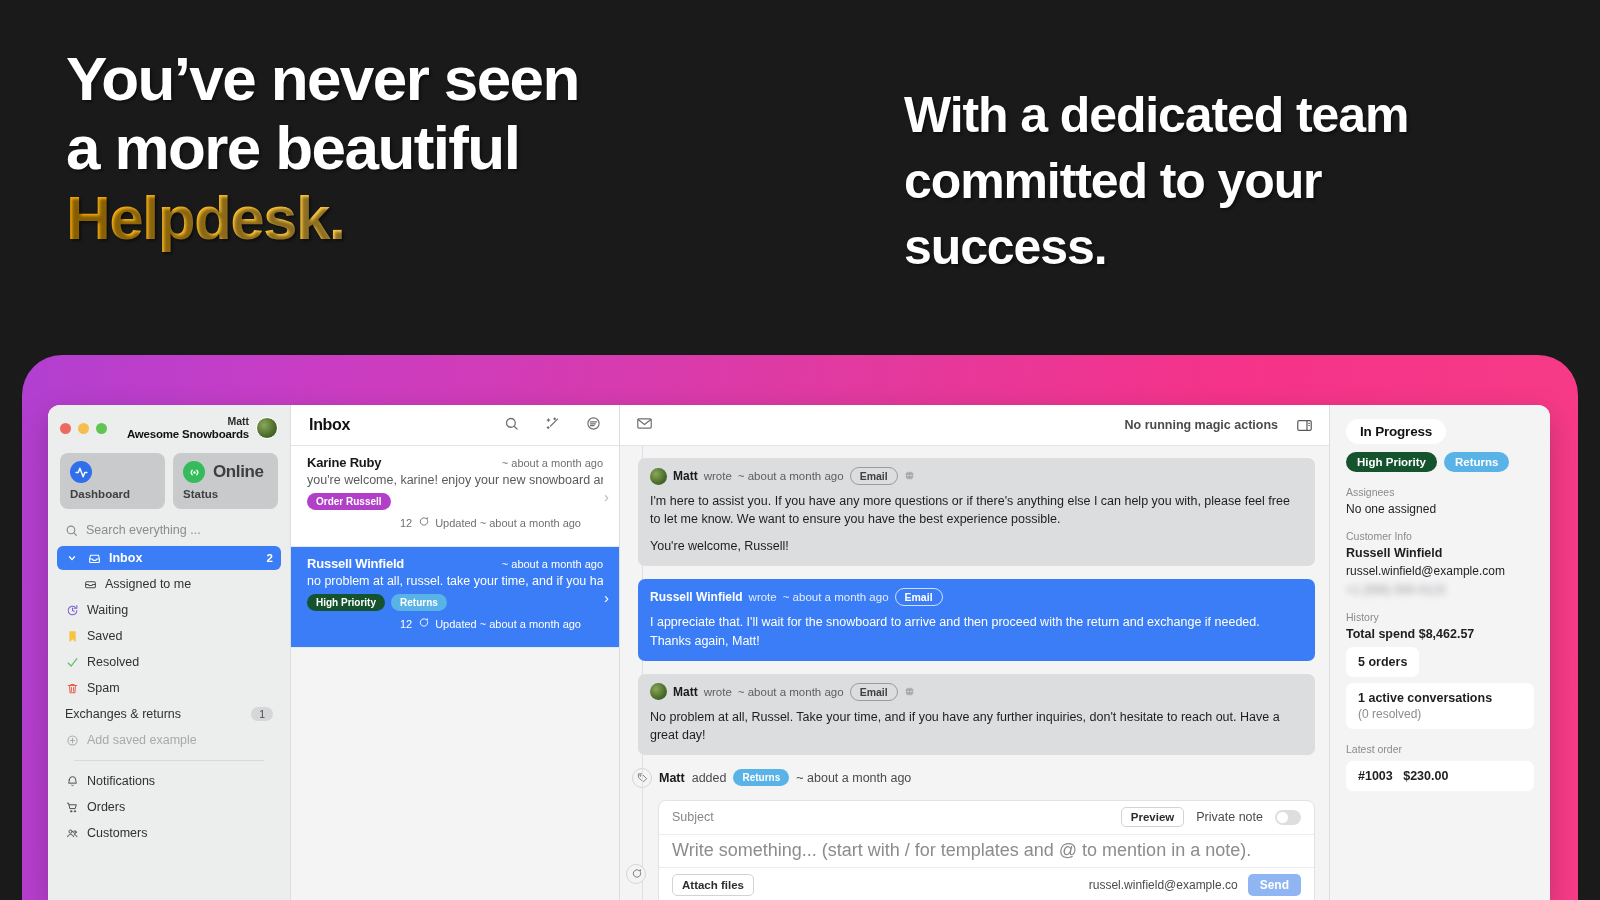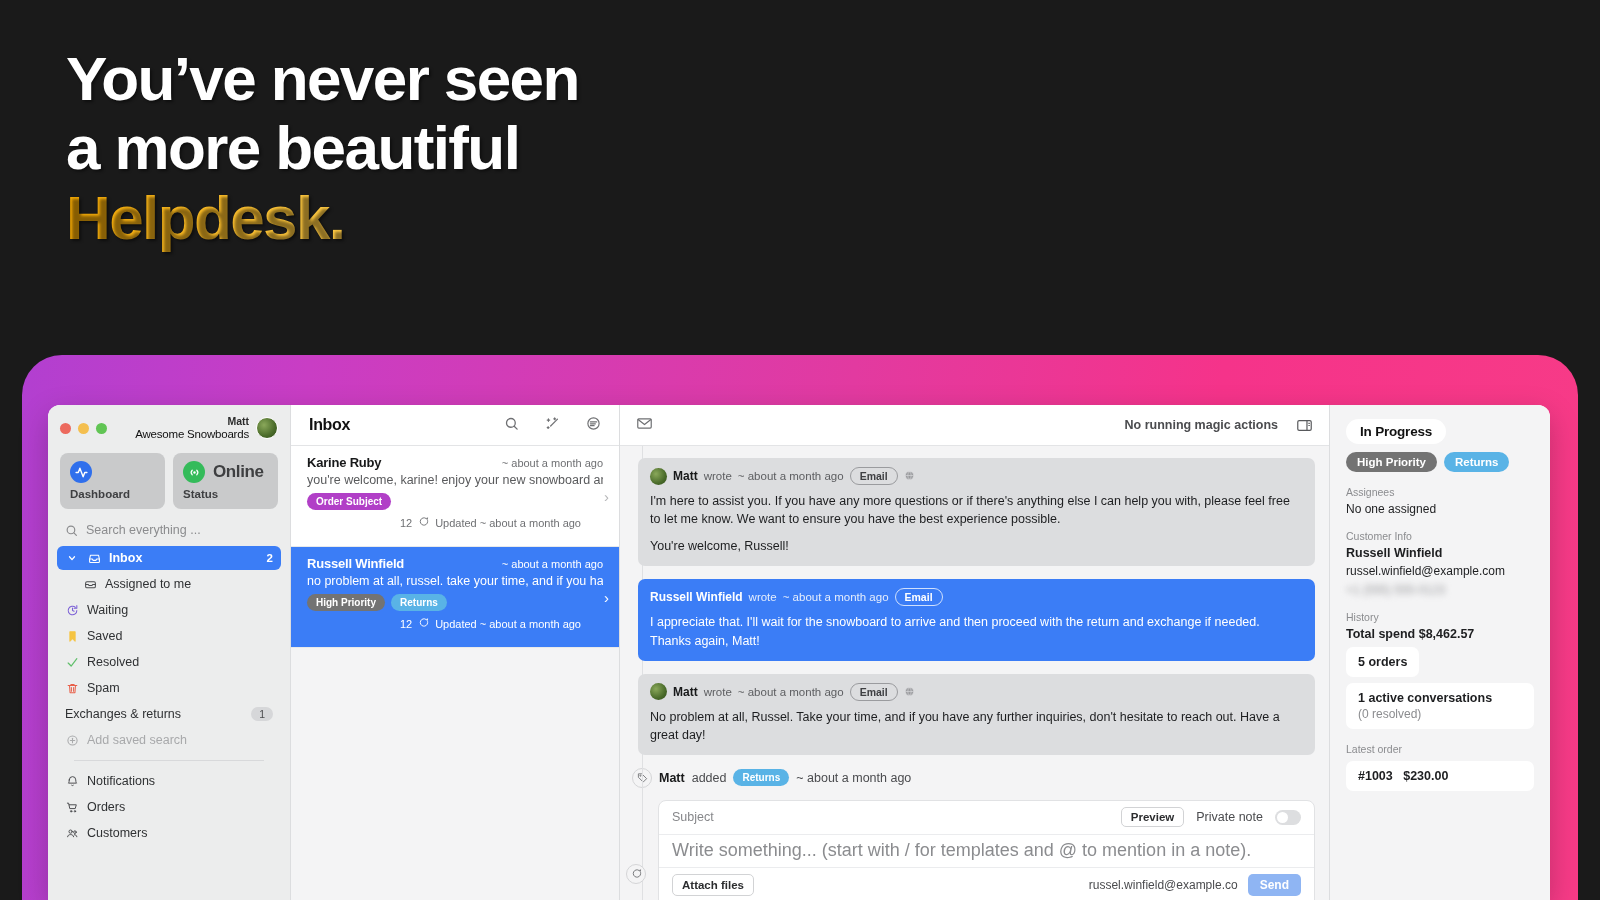--- a/index.html
+++ b/index.html
@@ -56,21 +56,21 @@
     border-right: 1px solid #dcdddf;
     display: flex; flex-direction: column;
   }
   .sb-top { padding: 10px 12px 6px 12px; display: flex; align-items: center; }
   .traffic { display: flex; gap: 7px; align-items: center; }
   .dot { width: 11px; height: 11px; border-radius: 50%; }
   .dot.r { background: #ec6a5e; } .dot.y { background: #f4bf4f; } .dot.g { background: #61c554; }
   .sb-user { margin-left: auto; display: flex; align-items: center; gap: 7px; }
   .sb-user-text { text-align: right; line-height: 1.2; }
   .sb-user-name { font-size: 10.5px; font-weight: 700; color: #2b2b2b; }
-  .sb-user-org { font-size: 11.5px; font-weight: 400; color: #111; letter-spacing: -0.2px; }
+  .sb-user-org { font-size: 11.5px; font-weight: 700; color: #111; letter-spacing: -0.2px; }
   .avatar {
     width: 22px; height: 22px; border-radius: 50%;
     background: radial-gradient(circle at 35% 35%, #8aa85a, #4a6b2a 60%, #2d4a18);
     border: 1.5px solid #fff; flex: 0 0 22px;
   }
 
   .cards { display: flex; gap: 8px; padding: 6px 12px 10px 12px; }
   .card {
     flex: 1; background: #c9cacb; border-radius: 8px; padding: 8px 10px 9px 10px;
   }
@@ -119,21 +119,21 @@
   .conv-row1 { display: flex; align-items: baseline; }
   .conv-name { font-size: 13px; font-weight: 700; color: #18191a; letter-spacing: -0.2px; }
   .conv-time { margin-left: auto; font-size: 11px; color: #6f7073; }
   .conv-snippet {
     font-size: 12.5px; color: #595a5c; margin-top: 3px;
     white-space: nowrap; overflow: hidden; padding-right: 22px;
   }
   .conv-tags { display: flex; gap: 6px; margin-top: 6px; }
   .tag { font-size: 10px; font-weight: 700; color: #fff; border-radius: 10px; padding: 3px 9px; }
   .tag.order-tracking { background: #b13fc7; }
-  .tag.high-priority { background: #737373; }
+  .tag.high-priority { background: #14532d; }
   .tag.returns { background: #59b3e6; }
   .conv-foot {
     display: flex; align-items: center; justify-content: flex-end; gap: 6px;
     font-size: 11px; color: #6f7073; margin-top: 6px; padding-right: 22px;
   }
   .conv-chev { position: absolute; right: 10px; top: 50%; transform: translateY(-50%); color: #b6b7b9; font-size: 15px; }
   .conv-item.selected .conv-name,
   .conv-item.selected .conv-time,
   .conv-item.selected .conv-snippet,
   .conv-item.selected .conv-foot,
@@ -248,20 +248,21 @@
 </head>
 <body>
 
 <div id="stage">
 
   <div class="headline-left">
     <div>You’ve never seen</div>
     <div>a more beautiful</div>
     <div class="accent">Helpdesk.</div>
   </div>
+  <div class="headline-right">With a dedicated team committed to your success.</div>
 
   <div class="gradient-slab"></div>
 
   <div class="app-window">
 
     <div class="sidebar">
       <div class="sb-top">
         <div class="traffic">
           <span class="dot r"></span>
           <span class="dot y"></span>
@@ -387,21 +388,21 @@
         </div>
 
         <div class="sb-item muted">
           <span class="ico">
             <svg width="13" height="13" viewBox="0 0 24 24" fill="none" stroke="#a8a9ab" stroke-width="1.9" stroke-linecap="round">
                 <circle cx="12" cy="12" r="8.5"></circle>
                 <line x1="12" y1="8" x2="12" y2="16"></line>
                 <line x1="8" y1="12" x2="16" y2="12"></line>
               </svg>
           </span>
-          <span>Add saved search</span>
+          <span>Add saved example</span>
         </div>
 
         <div class="sb-divider"></div>
 
         <div class="sb-item">
           <span class="ico">
             <svg width="13" height="13" viewBox="0 0 24 24" fill="none" stroke="#4a4b4e" stroke-width="1.8" stroke-linecap="round" stroke-linejoin="round">
                 <path d="M6 9a6 6 0 0 1 12 0c0 5 1.5 6 1.5 6h-15S6 14 6 9z"></path>
                 <path d="M10.3 19a2 2 0 0 0 3.4 0"></path>
               </svg>
@@ -461,21 +462,21 @@
         </div>
       </div>
 
       <div class="conv-item">
         <div class="conv-row1">
           <span class="conv-name">Karine Ruby</span>
           <span class="conv-time">~ about a month ago</span>
         </div>
         <div class="conv-snippet">you're welcome, karine! enjoy your new snowboard and</div>
         <div class="conv-tags">
-          <span class="tag order-tracking">Order Subject</span>
+          <span class="tag order-tracking">Order Russell</span>
         </div>
         <div class="conv-foot">
           <span>12</span>
           <span>
             <svg width="11" height="11" viewBox="0 0 24 24" fill="none" stroke="#6f7073" stroke-width="2">
                 <path d="M21 12a8 8 0 1 1-3.2-6.4L21 4l-1 3.5A7.9 7.9 0 0 1 21 12z"></path>
               </svg>
           </span>
           <span>Updated ~ about a month ago</span>
         </div>

